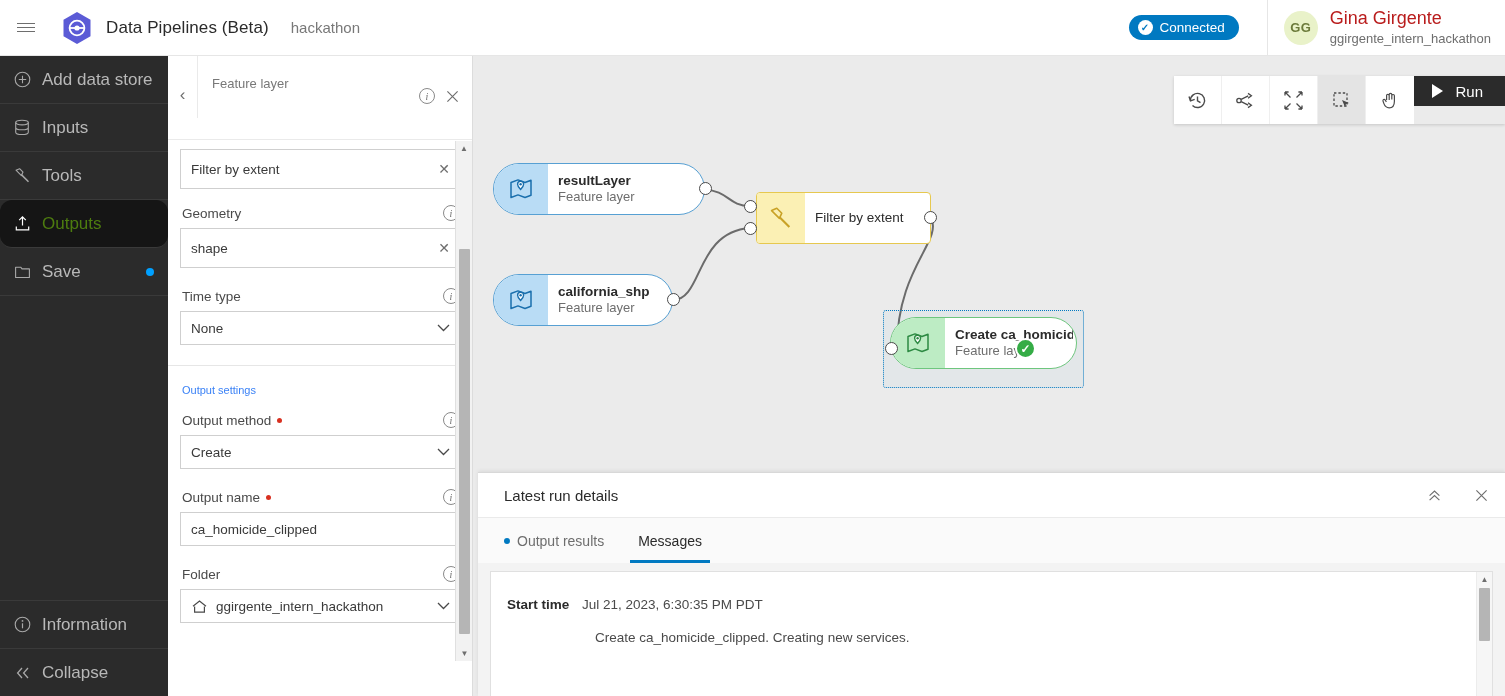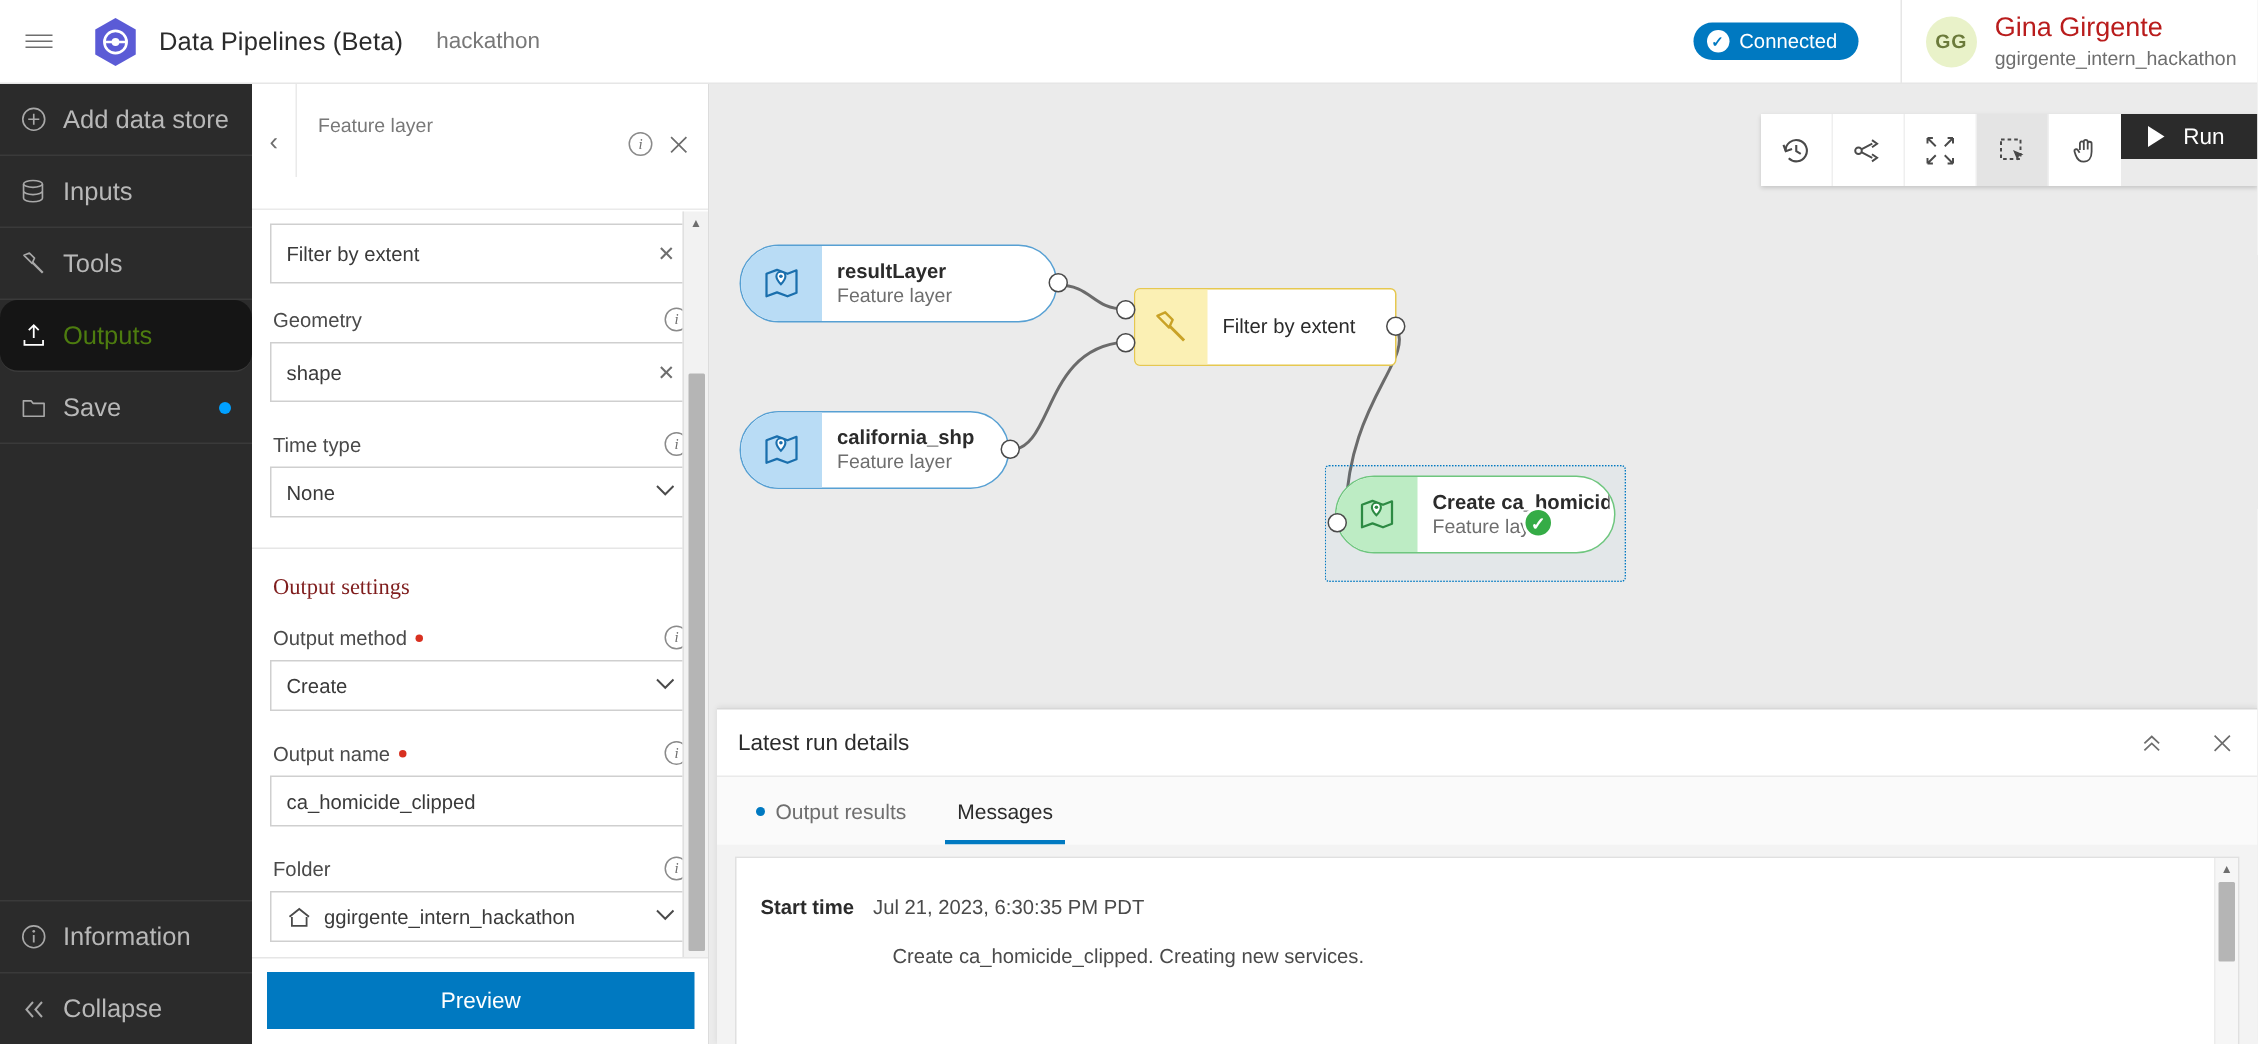--- a/index.html
+++ b/index.html
@@ -109,21 +109,21 @@
   .ctl {
     height: 34px; border: 1px solid #cfcfcf; background: #fff;
     display: flex; align-items: center; padding: 0 10px; font-size: 13.5px; color: #3a3a3a;
   }
   .ctl.chip { height: 40px; }
   .ctl .ctl-val { flex: 1; }
   .ctl .clear-x { color: #6e6e6e; cursor: pointer; font-size: 14px; padding-left: 6px; }
   .ctl .chev { color: #4a4a4a; font-size: 11px; }
   .ctl .home-ico { margin-right: 8px; display: flex; }
   .sect-divider { height: 1px; background: #e6e6e6; margin: 20px -12px 0 -12px; }
-  .sect-title { font-size: 15px; color: #7f1d1d; padding: 18px 2px 0 2px; font-family: Liberation Serif, serif; }
+  .sect-title { font-size: 11px; color: #3b82f6; padding: 18px 2px 0 2px; }
   .panel-scrollbar {
     position: absolute; top: 85px; right: 0; width: 17px; height: 520px;
     background: #f2f2f2; border-left: 1px solid #e0e0e0;
   }
   .sb-arrow {
     height: 15px; display: flex; align-items: center; justify-content: center;
     font-size: 8px; color: #6e6e6e; cursor: pointer;
   }
   .sb-thumb {
     position: absolute; left: 3px; width: 11px; background: #b5b5b5; border-radius: 1px; cursor: pointer;
@@ -195,21 +195,21 @@
 
   
   .runpanel {
     position: absolute; left: 478px; bottom: 0; width: 1027px; height: 224px;
     background: #fff; border-top: 1px solid #d8d8d8; box-shadow: 0 -1px 4px rgba(0,0,0,.08);
   }
   .rp-head {
     height: 45px; display: flex; align-items: center; padding: 0 16px 0 14px;
     border-bottom: 1px solid #eaeaea;
   }
-  .rp-title { font-size: 15px; color: #2b2b2b; }
+  .rp-title { font-size: 15px; color: #2b2b2b; margin-left: 12px; }
   .rp-head-icons { margin-left: auto; display: flex; gap: 32px; color: #6e6e6e; }
   .rp-tabs {
     height: 45px; display: flex; align-items: center; padding-left: 14px;
     background: #fafafa; gap: 10px;
   }
   .rp-tab {
     position: relative; height: 45px; display: flex; align-items: center; gap: 7px;
     padding: 0 12px; font-size: 14px; color: #6e6e6e; cursor: pointer;
   }
   .rp-tab.active { color: #2b2b2b; }
@@ -446,23 +446,20 @@
         </div>
       </div>
     </div>
 
     <div class="panel-scrollbar">
       <div class="sb-arrow">▲</div>
       <div class="sb-thumb" style="top:108px;height:385px"></div>
       <div class="sb-arrow" style="position:absolute;bottom:0;width:17px">▼</div>
     </div>
 
-    <div class="panel-footer">
-      <button class="btn-primary">Preview</button>
-    </div>
   </div>
 
   <div class="canvas">
 
     <svg class="wires">
       <path d="M232 134 C255 134 255 150 277 150" fill="none" stroke="#6b6b6b" stroke-width="2"></path>
       <path d="M200 244 C230 244 222 176 277 172" fill="none" stroke="#6b6b6b" stroke-width="2"></path>
       <path d="M458 162 C470 185 424 212 424 292" fill="none" stroke="#6b6b6b" stroke-width="2"></path>
       <polygon points="277,144 287,150 277,156" fill="#3a3a3a"></polygon>
       <polygon points="277,166 287,172 277,178" fill="#3a3a3a"></polygon>

